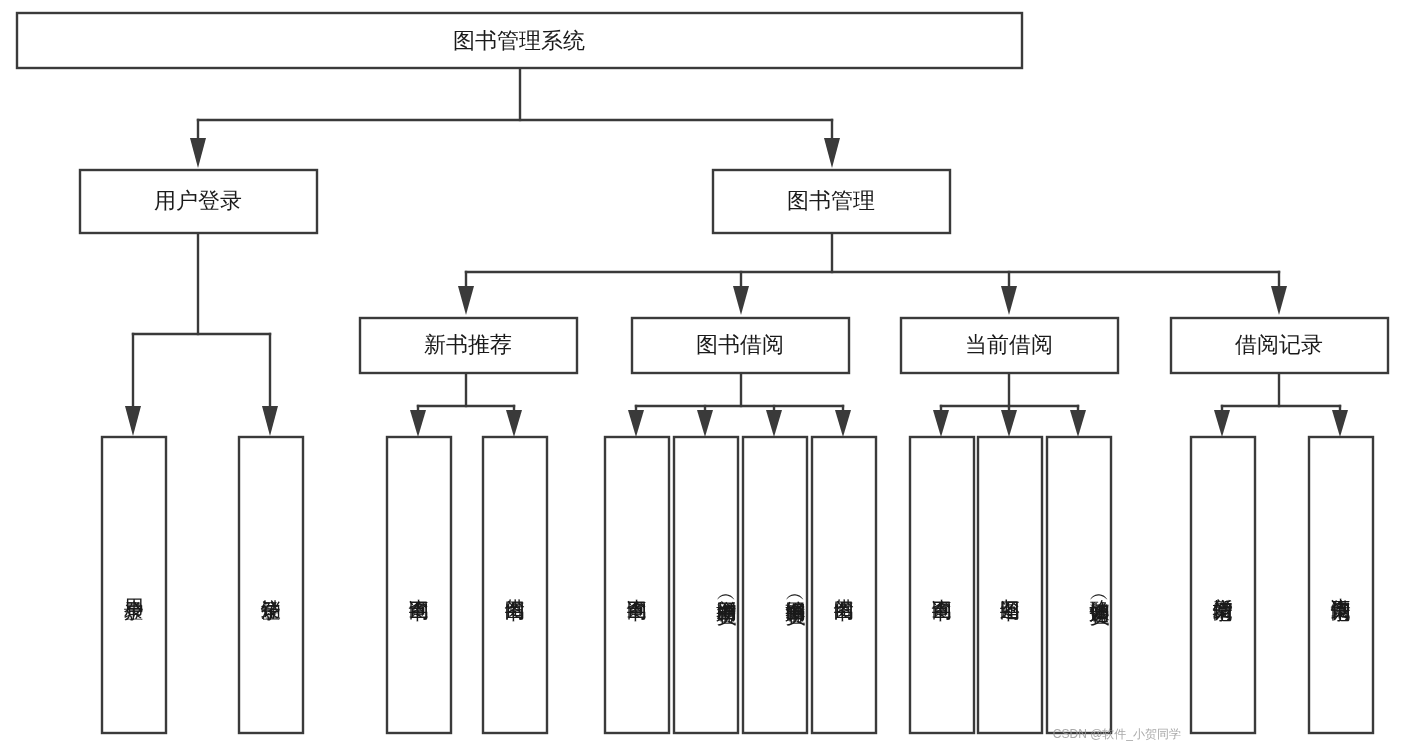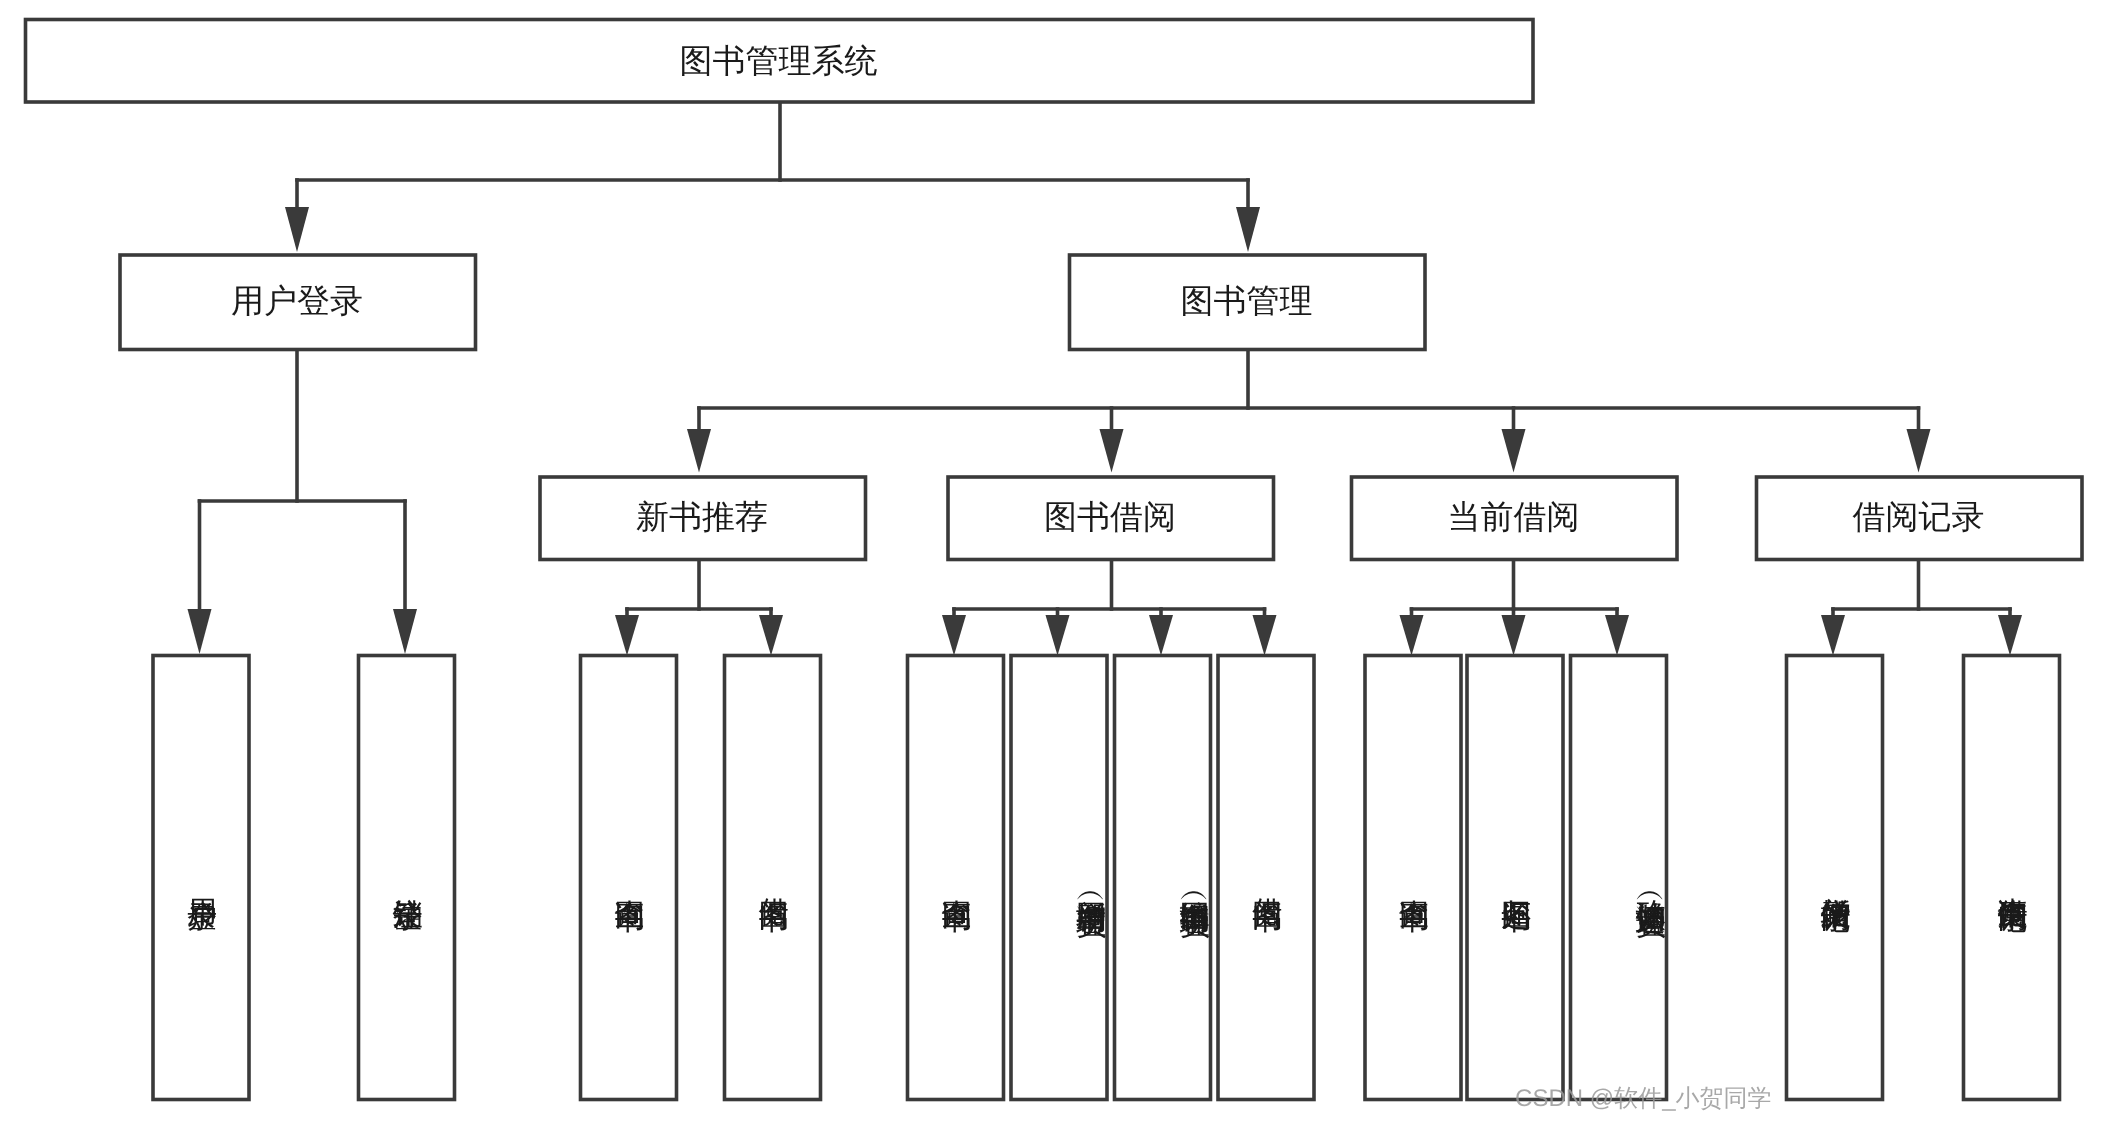--- a/index.html
+++ b/index.html
@@ -68,21 +68,21 @@
     pointer-events: none;
   }
   .vlabel.centered {
     align-items: center;
   }
   .watermark {
     position: absolute;
     right: 10px;
     bottom: 4px;
     font-family: "Liberation Sans", "DejaVu Sans", sans-serif;
-    font-size: 16px;
+    font-size: 12px;
     color: #9a9a9a;
     white-space: nowrap;
     opacity: 0.85;
   }
 </style>
 </head>
 <body>
 
 <div id="diagram-root">
 

